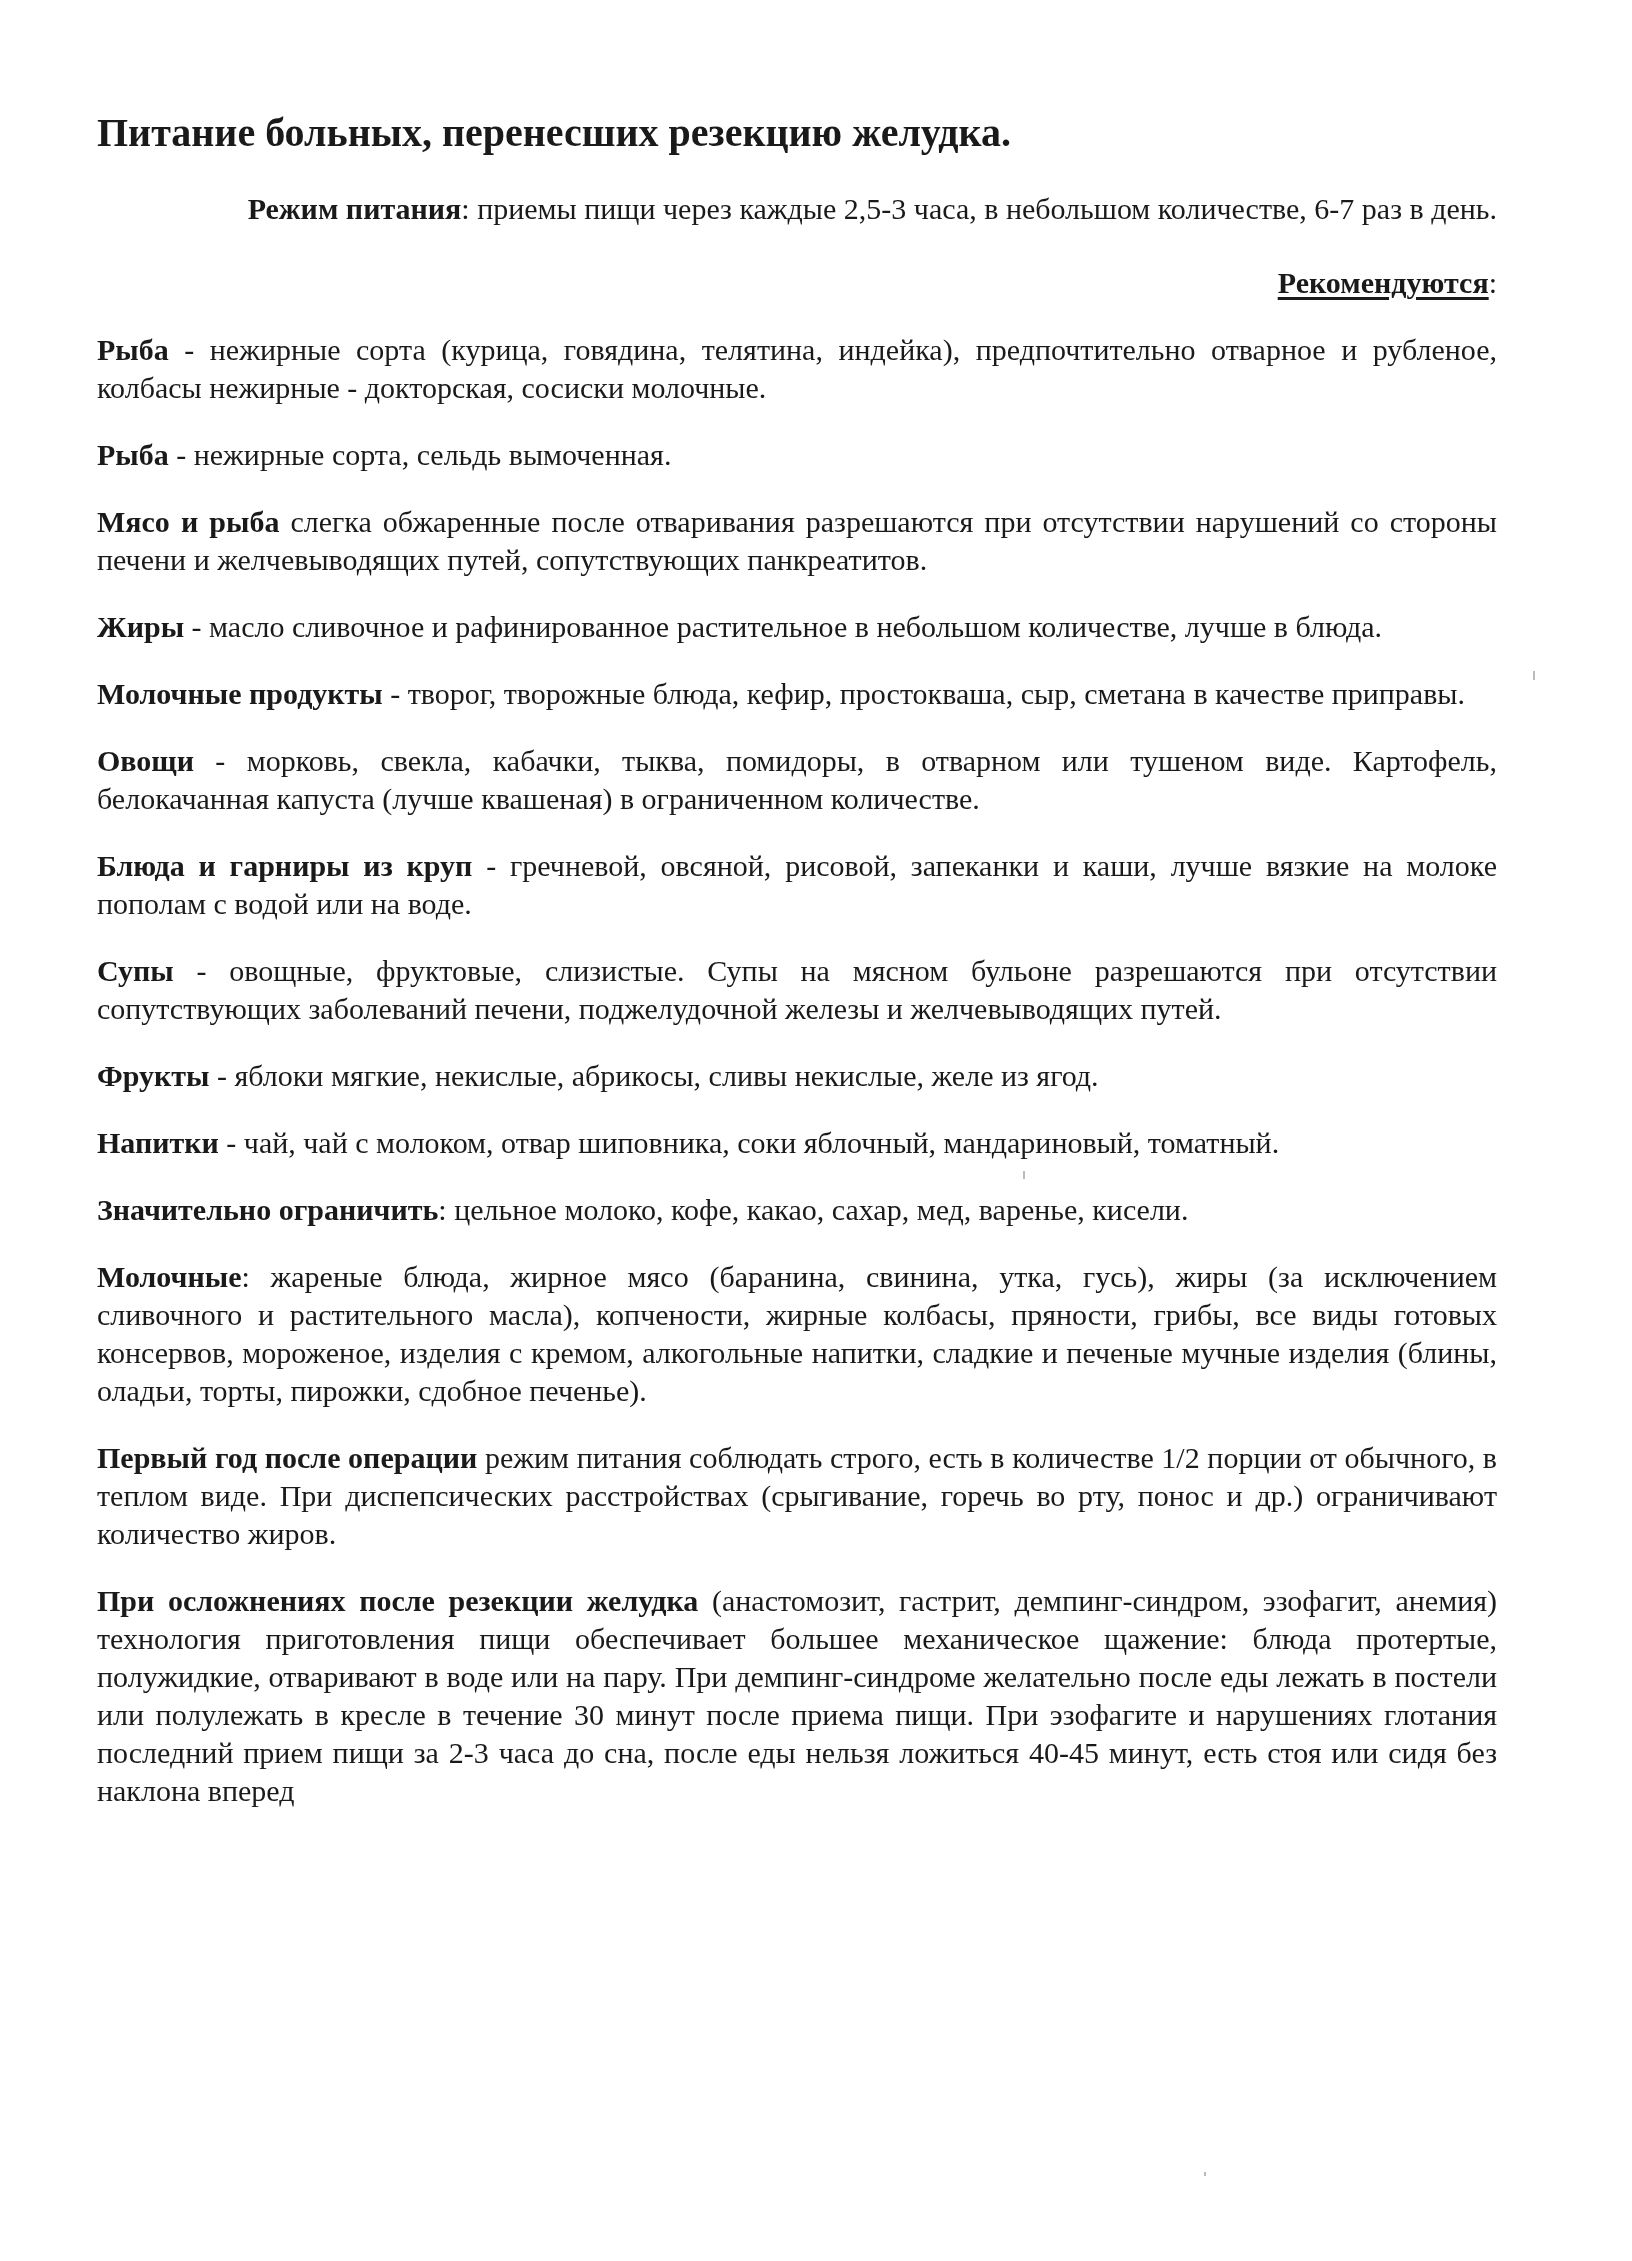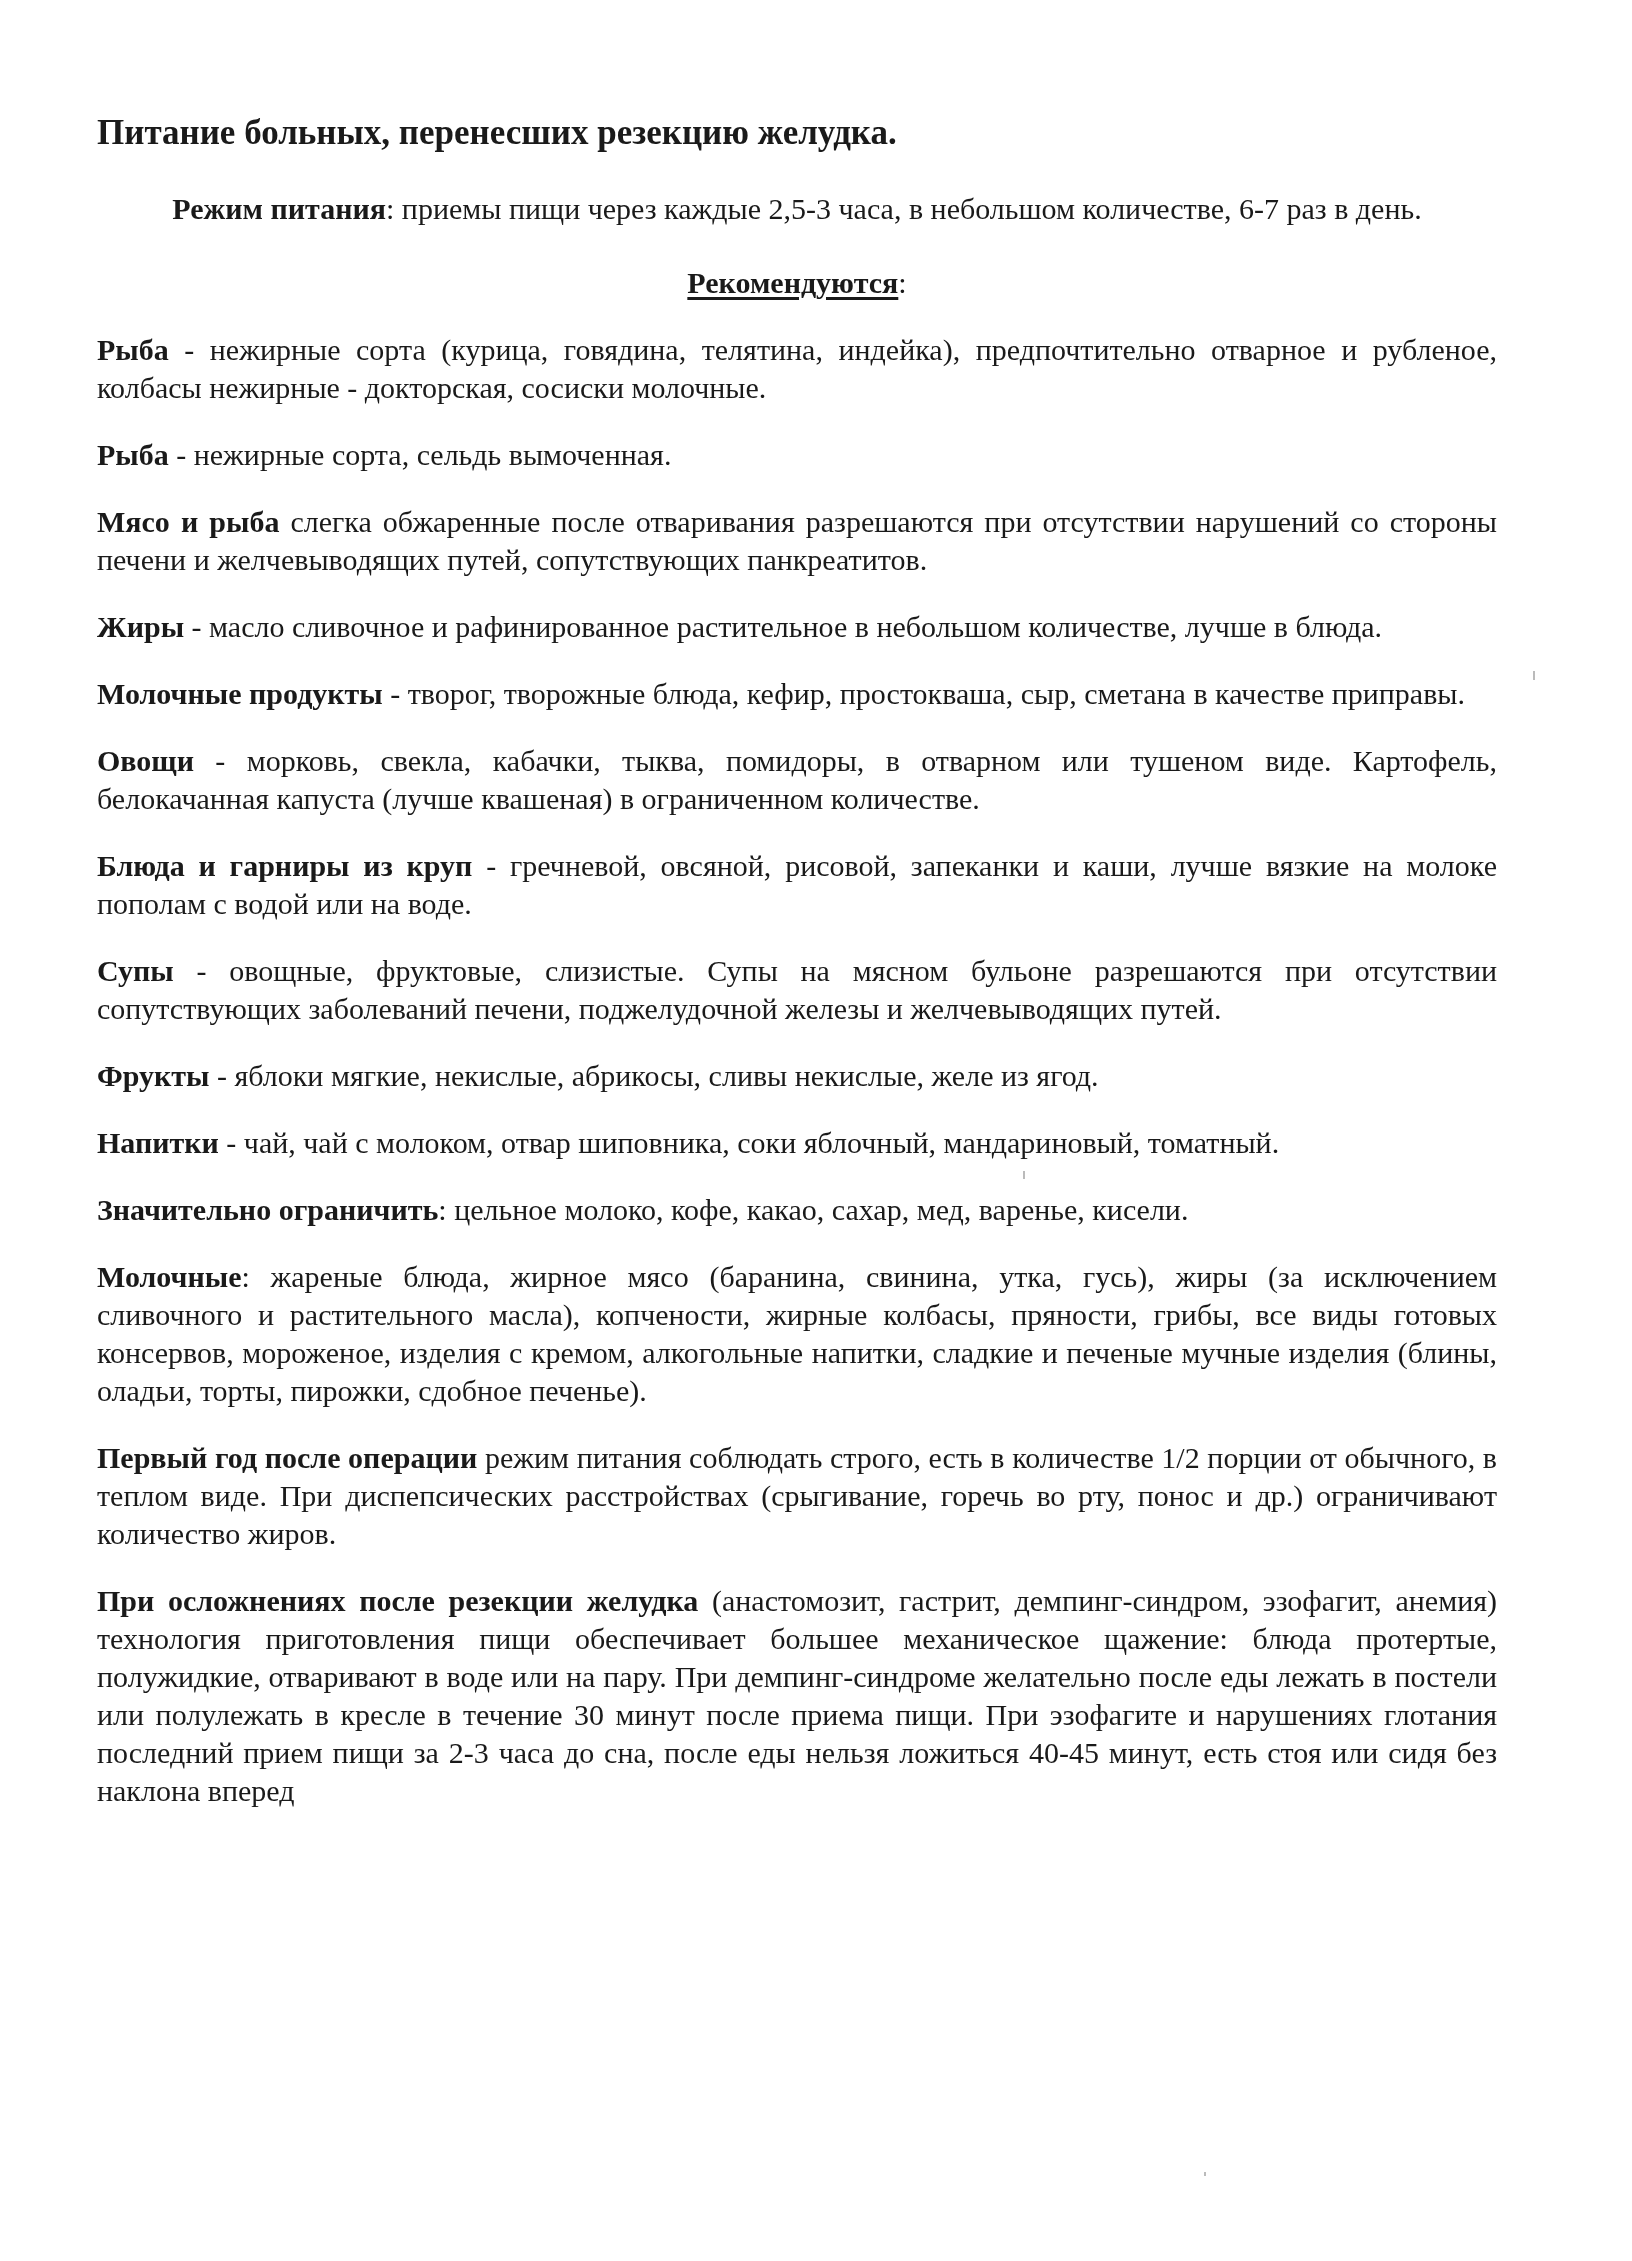--- a/index.html
+++ b/index.html
@@ -18,30 +18,30 @@
     .page {
       position: absolute;
       left: 97px;
       top: 112px;
       width: 1400px;
       font-size: 30px;
       line-height: 38px;
     }
     .title {
       font-weight: bold;
-      font-size: 35px;
+      font-size: 40px;
       line-height: 42px;
       margin: 0 0 28px 0;
     }
     .para {
       margin: 0 0 29px 0;
       text-align: justify;
     }
     .para.left {
-      text-align: center;
+      text-align: right;
       margin-top: 36px;
     }
     .b {
       font-weight: bold;
     }
     .u {
       text-decoration: underline;
       text-underline-offset: 4px;
     }
     .speck {

